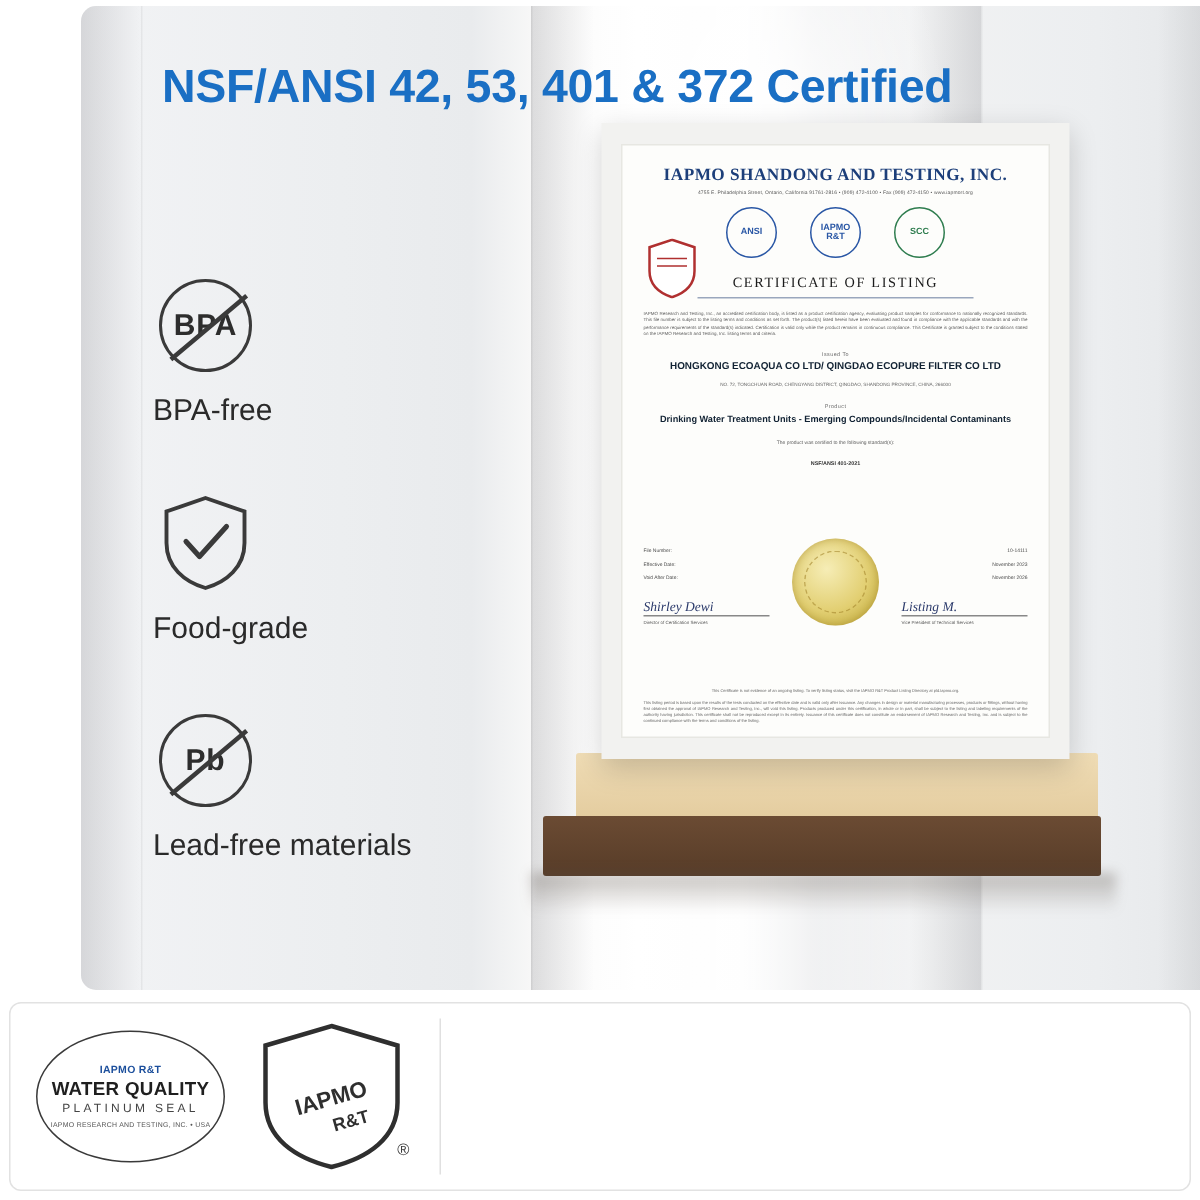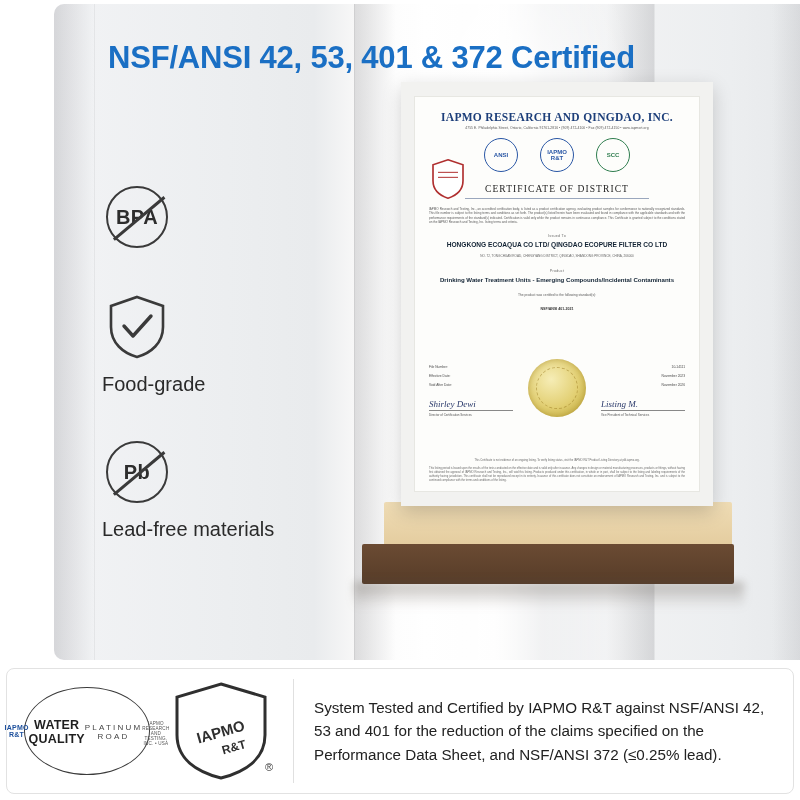--- a/index.html
+++ b/index.html
@@ -195,21 +195,21 @@
     background: #fff;
     display: flex; align-items: center;
   }
   .wq-seal {
     width: 128px; height: 96px; margin-left: 16px;
     display: flex; align-items: center; justify-content: center;
   }
   .wq-oval {
     width: 126px; height: 88px; border-radius: 50%;
     border: 1.6px solid #3a3a3a;
-    display: flex; flex-direction: row; align-items: center; justify-content: center;
+    display: flex; flex-direction: column; align-items: center; justify-content: center;
     text-align: center; background: #fff;
   }
   .wq-top { font-size: 7px; font-weight: bold; color: #1c4f9c; letter-spacing:.2px; }
   .wq-main { font-size: 12.5px; font-weight: bold; color: #1f1f1f; letter-spacing: .2px; margin-top: 2px;}
   .wq-mid { font-size: 8px; color: #444; letter-spacing: 2.2px; margin-top: 1px;}
   .wq-bot { font-size: 4.6px; color: #555; letter-spacing: .2px; margin-top: 4px;}
   .iapmo-shield {
     width: 96px; height: 100px; margin-left: 22px; position: relative;
   }
   .reg-mark {
@@ -241,20 +241,21 @@
 
     <div class="features">
 
       <div class="feature">
         <div class="badge">
           <div class="circ">
             <span>BPA</span>
             <div class="slash"></div>
           </div>
         </div>
+        <div class="label">BPA-free</div>
       </div>
 
       <div class="feature">
         <div class="badge">
           <svg width="60" height="66" viewBox="0 0 60 66">
             <path d="M30 3 L56 12 V33 C56 49 44 59 30 63 C16 59 4 49 4 33 V12 Z" fill="none" stroke="#3a3a3a" stroke-width="2.6"></path>
             <path d="M17 32 L26 42 L44 22" fill="none" stroke="#3a3a3a" stroke-width="3.4" stroke-linecap="round" stroke-linejoin="round"></path>
           </svg>
         </div>
         <div class="label">Food-grade</div>
@@ -271,35 +272,35 @@
       </div>
     </div>
 
     <div class="shelf-top"></div>
     <div class="shelf-front"></div>
     <div class="shelf-shadow"></div>
 
     <div class="frame">
       <div class="cert">
 
-        <div class="org">IAPMO RESEARCH AND QINGDAO, INC.</div>
+        <div class="org">IAPMO SHANDONG AND TESTING, INC.</div>
         <div class="org-sub">4755 E. Philadelphia Street, Ontario, California 91761-2816  •  (909) 472-4100  •  Fax (909) 472-4150  •  www.iapmort.org</div>
 
         <div class="seal-row">
           <div class="mini-seal">ANSI</div>
           <div class="mini-seal">IAPMO R&amp;T</div>
           <div class="mini-seal green">SCC</div>
         </div>
 
         <svg class="shieldlogo" viewBox="0 0 40 48">
           <path d="M20 1 L38 7 V26 C38 38 29 44 20 47 C11 44 2 38 2 26 V7 Z" fill="#ffffff" stroke="#b03030" stroke-width="2"></path>
           <path d="M8 16 L32 16 M8 22 L32 22" stroke="#b03030" stroke-width="1.2"></path>
         </svg>
 
-        <div class="title">CERTIFICATE OF DISTRICT</div>
+        <div class="title">CERTIFICATE OF LISTING</div>
         <div class="fine">IAPMO Research and Testing, Inc., an accredited certification body, is listed as a product certification agency, evaluating product samples for conformance to nationally recognized standards. This file number is subject to the listing terms and conditions as set forth. The product(s) listed herein have been evaluated and found in compliance with the applicable standards and with the performance requirements of the standard(s) indicated. Certification is valid only while the product remains in continuous compliance. This Certificate is granted subject to the conditions stated on the IAPMO Research and Testing, Inc. listing terms and criteria.</div>
 
         <div class="kv-label">Issued To</div>
         <div class="company">HONGKONG ECOAQUA CO LTD/ QINGDAO ECOPURE FILTER CO LTD</div>
         <div class="addr">NO. 72, TONGCHUAN ROAD, CHENGYANG DISTRICT, QINGDAO, SHANDONG PROVINCE, CHINA, 266000</div>
 
         <div class="kv-label">Product</div>
         <div class="product">Drinking Water Treatment Units - Emerging Compounds/Incidental Contaminants</div>
 
         <div class="std">The product was certified to the following standard(s):</div>
@@ -341,32 +342,31 @@
       </div>
     </div>
   </div>
 
   <div class="bottom">
 
     <div class="wq-seal">
       <div class="wq-oval">
         <div class="wq-top">IAPMO R&amp;T</div>
         <div class="wq-main">WATER QUALITY</div>
-        <div class="wq-mid">PLATINUM ROAD</div>
+        <div class="wq-mid">PLATINUM SEAL</div>
         <div class="wq-bot">IAPMO RESEARCH AND TESTING, INC. • USA</div>
       </div>
     </div>
 
     <div class="iapmo-shield">
       <svg width="96" height="100" viewBox="0 0 96 100">
         <path d="M48 3 L92 16 V54 C92 78 72 91 48 97 C24 91 4 78 4 54 V16 Z" fill="#ffffff" stroke="#2f2f2f" stroke-width="3"></path>
         <text x="48" y="56" text-anchor="middle" font-family="Liberation Sans, sans-serif" font-size="15" font-weight="bold" fill="#2f2f2f" transform="rotate(-16 48 52)">IAPMO</text>
         <text x="62" y="70" text-anchor="middle" font-family="Liberation Sans, sans-serif" font-size="12" font-weight="bold" fill="#2f2f2f" transform="rotate(-16 62 70)">R&amp;T</text>
       </svg>
       <span class="reg-mark">®</span>
     </div>
 
     <div class="divider-v"></div>
 
-    <div class="bottom-text">System Tested and Certified by IAPMO R&amp;T against NSF/ANSI 42, 53 and 401 for the reduction of the claims specified on the Performance Data Sheet, and NSF/ANSI 372 (≤0.25% lead).</div>
   </div>
 
 </div>
 
 </body></html>

